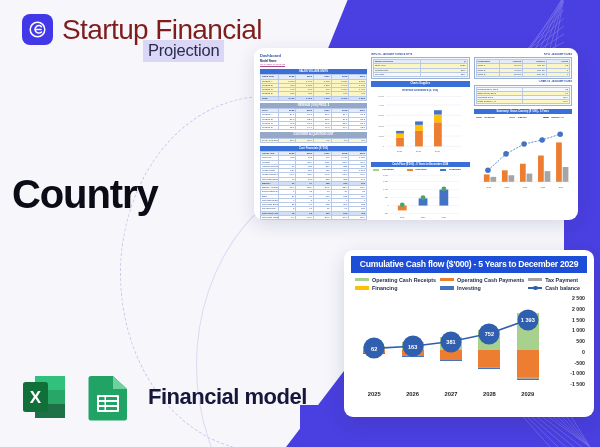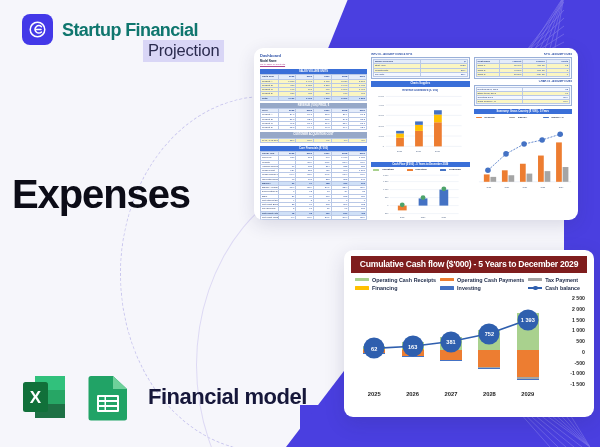--- a/index.html
+++ b/index.html
@@ -71,21 +71,21 @@
     position: absolute; left: 22px; top: 14px;
     display: flex; align-items: center; gap: 9px;
   }
   .brand-mark {
     width: 31px; height: 31px; border-radius: 8px;
     background: #4338e8;
     display: flex; align-items: center; justify-content: center;
     flex: 0 0 auto;
   }
   .brand-title {
-    font-size: 18px; font-weight: 700; color: #0f766e;
+    font-size: 28px; font-weight: 400; color: #7f1d1d;
     letter-spacing: -0.6px; line-height: 1;
     font-family: "Liberation Sans", sans-serif;
   }
   .brand-sub-wrap {
     position: absolute; left: 143px; top: 40px;
   }
   .brand-sub {
     display: inline-block;
     font-size: 16.5px; font-weight: 400; color: #2a2a4e;
     background: #d9d6f6;
@@ -159,21 +159,21 @@
   .cf-card {
     position: absolute; left: 344px; top: 250px;
     width: 250px; height: 167px;
     background: #ffffff;
     border-radius: 9px;
     box-shadow: 0 6px 20px rgba(40,40,90,.16);
     overflow: hidden;
     padding: 6px 7px 4px 7px;
   }
   .cf-title {
-    background: #7f1d1d; color: #fff;
+    background: #1d4ed8; color: #fff;
     font-size: 8.6px; font-weight: 700;
     text-align: center; padding: 3px 0 3.5px 0;
     letter-spacing: -0.25px; white-space: nowrap;
   }
   .cf-legend {
     display: grid;
     grid-template-columns: 1fr 1fr 0.85fr;
     row-gap: 2.5px; column-gap: 4px;
     padding: 4px 2px 2px 4px;
   }
@@ -273,21 +273,21 @@
         <path d="M10 11.9 L16.4 11.9" stroke="#ffffff" stroke-width="1.9" stroke-linecap="round"></path>
       </svg>
     </div>
     <div class="brand-title">Startup Financial</div>
   </div>
   <div class="brand-sub-wrap">
     <span class="brand-sub">Projection</span>
   </div>
 
   <div class="headline">
-    <div>Expenses</div>
+    <div>Country</div>
   </div>
 
   <div class="footer">
     <svg width="52" height="52" viewBox="0 0 52 52">
       <rect x="17" y="5" width="30" height="42" rx="2.5" fill="#1e7145"></rect>
       <rect x="17" y="5" width="30" height="14" fill="#31c17c"></rect>
       <rect x="17" y="19" width="30" height="14" fill="#27a665"></rect>
       <rect x="17" y="33" width="30" height="14" fill="#1e7145"></rect>
       <rect x="5" y="11" width="25" height="30" rx="2.5" fill="#11703a"></rect>
       <text x="17.5" y="32" text-anchor="middle" fill="#ffffff" font-family="Liberation Sans, sans-serif" font-size="17" font-weight="bold">X</text>

